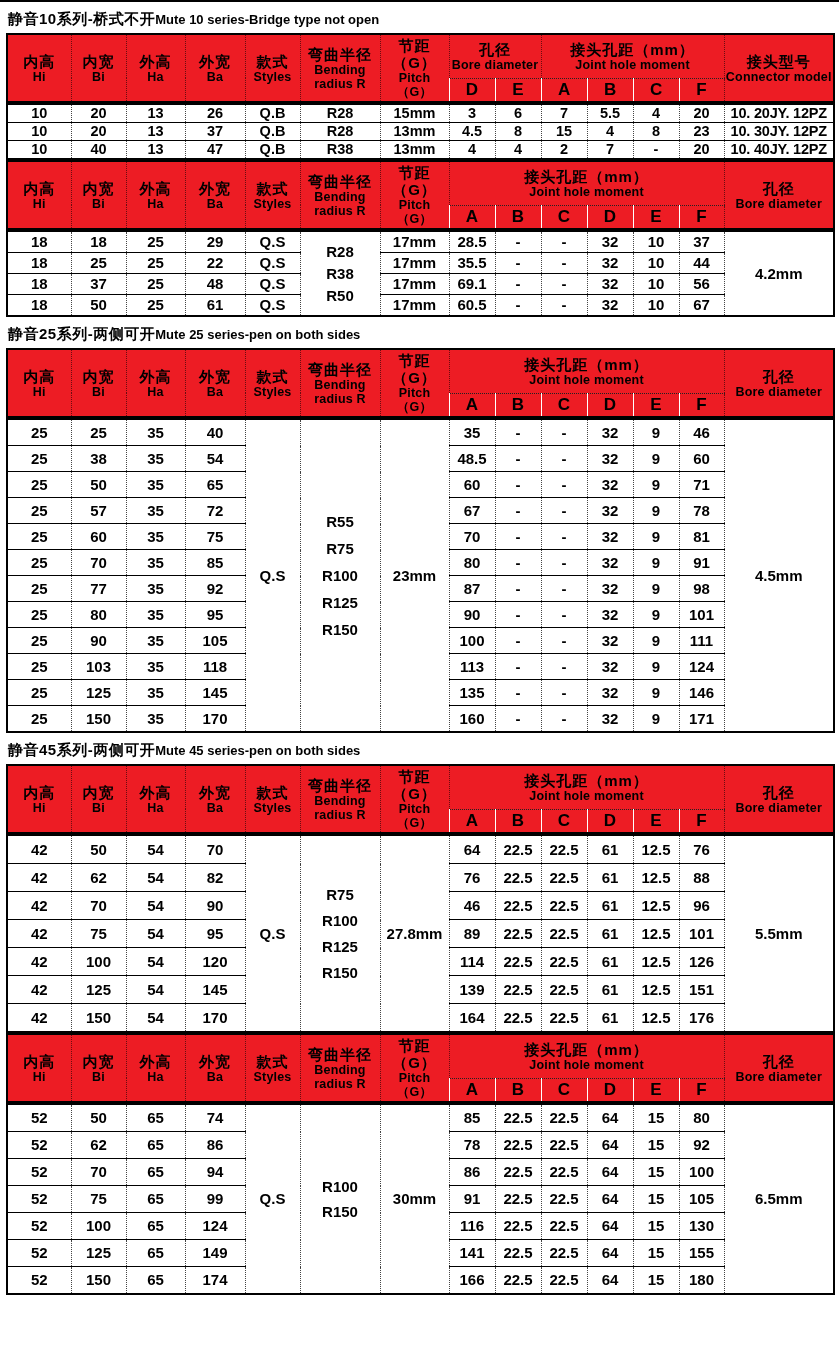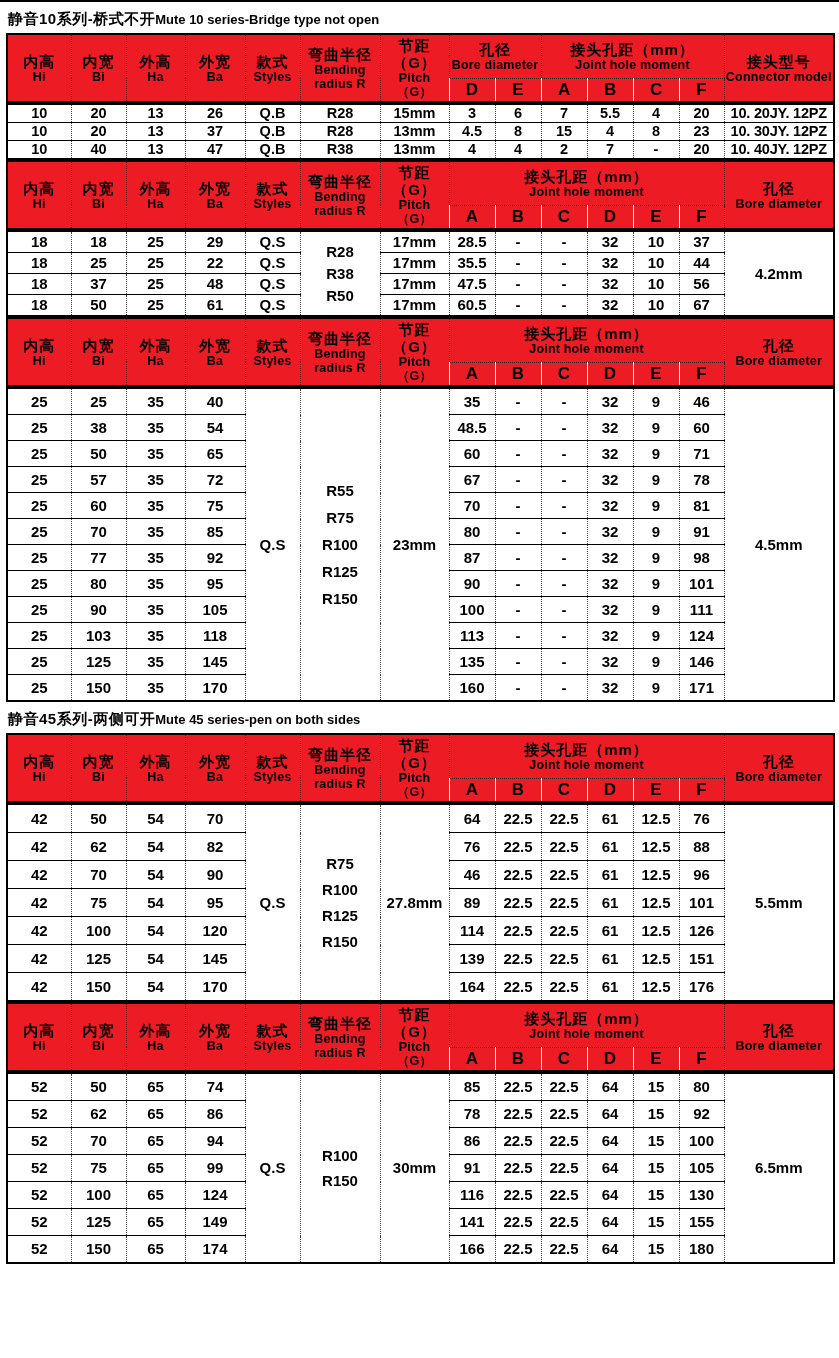--- a/index.html
+++ b/index.html
@@ -300,21 +300,21 @@
             <td>10</td>
             <td>44</td>
           </tr>
           <tr>
             <td>18</td>
             <td>37</td>
             <td>25</td>
             <td>48</td>
             <td>Q.S</td>
             <td>17mm</td>
-            <td>47.5</td>
+            <td>69.1</td>
             <td>-</td>
             <td>-</td>
             <td>32</td>
             <td>10</td>
             <td>56</td>
           </tr>
           <tr>
             <td>18</td>
             <td>50</td>
             <td>25</td>
@@ -325,20 +325,21 @@
             <td>-</td>
             <td>-</td>
             <td>32</td>
             <td>10</td>
             <td>67</td>
           </tr>
         </tbody>
       </table>
     </section>
     <section class="section">
+      <div class="title"><span class="t-zh">静音25系列-两侧可开</span><span class="t-en">Mute 25 series-pen on both sides</span></div>
       <table class="spec t-s2">
         <colgroup>
           <col style="width:64px">
           <col style="width:55px">
           <col style="width:59px">
           <col style="width:60px">
           <col style="width:55px">
           <col style="width:80px">
           <col style="width:69px">
           <col style="width:46px">

